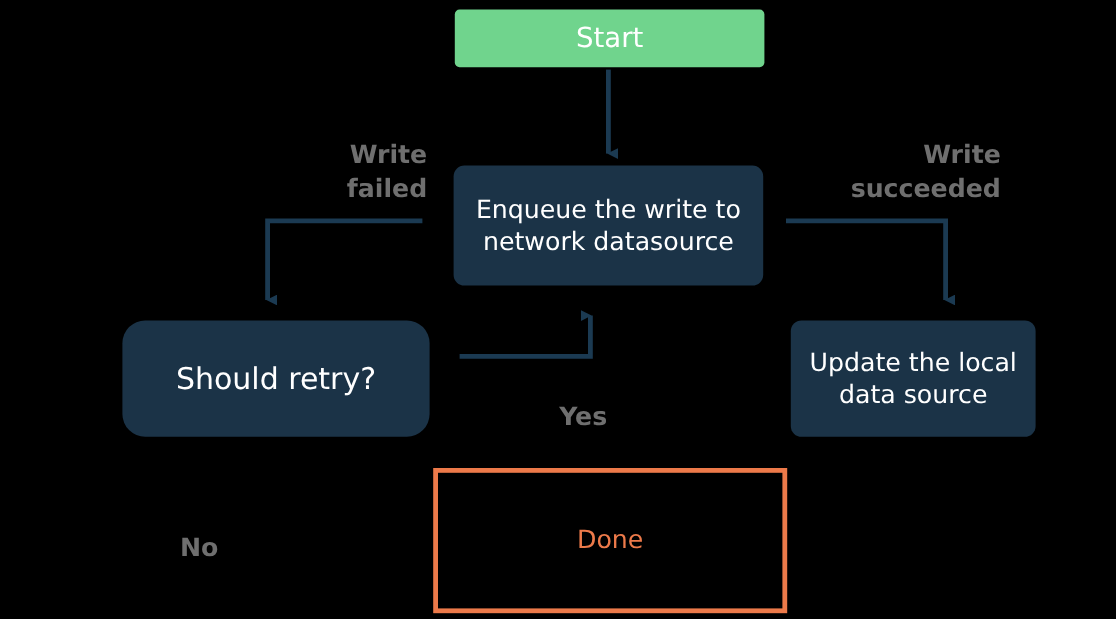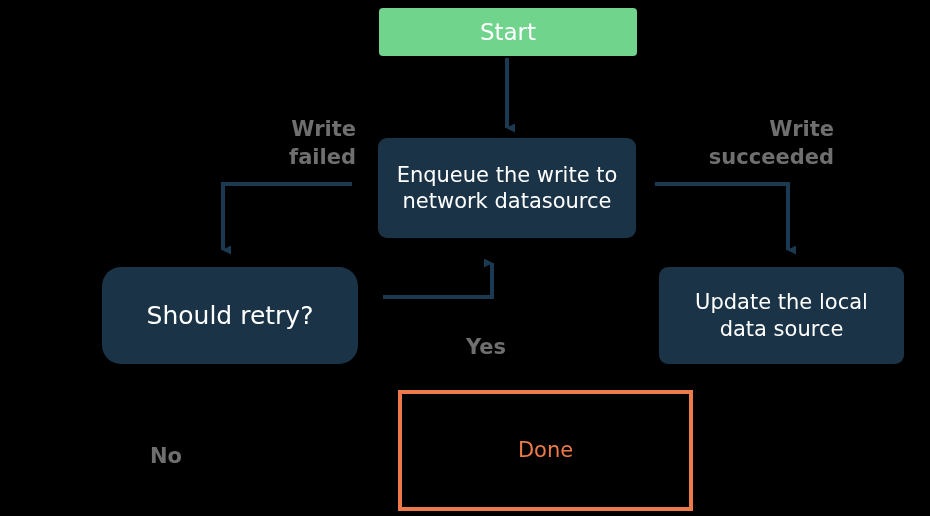--- a/index.html
+++ b/index.html
@@ -52,38 +52,37 @@
     height: 97px;
     background: #1b3347;
     border-radius: 19px;
     color: #ffffff;
     font-size: 25px;
     padding: 0 12px;
   }
   .node-update {
     left: 659px;
     top: 267px;
-    width: 245px;
+    width: 204px;
     height: 97px;
     background: #1b3347;
     border-radius: 9px;
     color: #ffffff;
     font-size: 21px;
     padding: 0 14px;
   }
   .node-done {
     left: 361px;
     top: 390px;
     width: 295px;
     height: 121px;
     background: transparent;
     border: 4px solid #ed7a4a;
     color: #ed7a4a;
     font-size: 21px;
-    margin-left: 37px;
   }
   .edge-label {
     position: absolute;
     color: #6f6f6f;
     font-size: 21px;
     text-align: right;
     line-height: 1.35;
     white-space: pre-line;
     font-weight: bold;
   }

